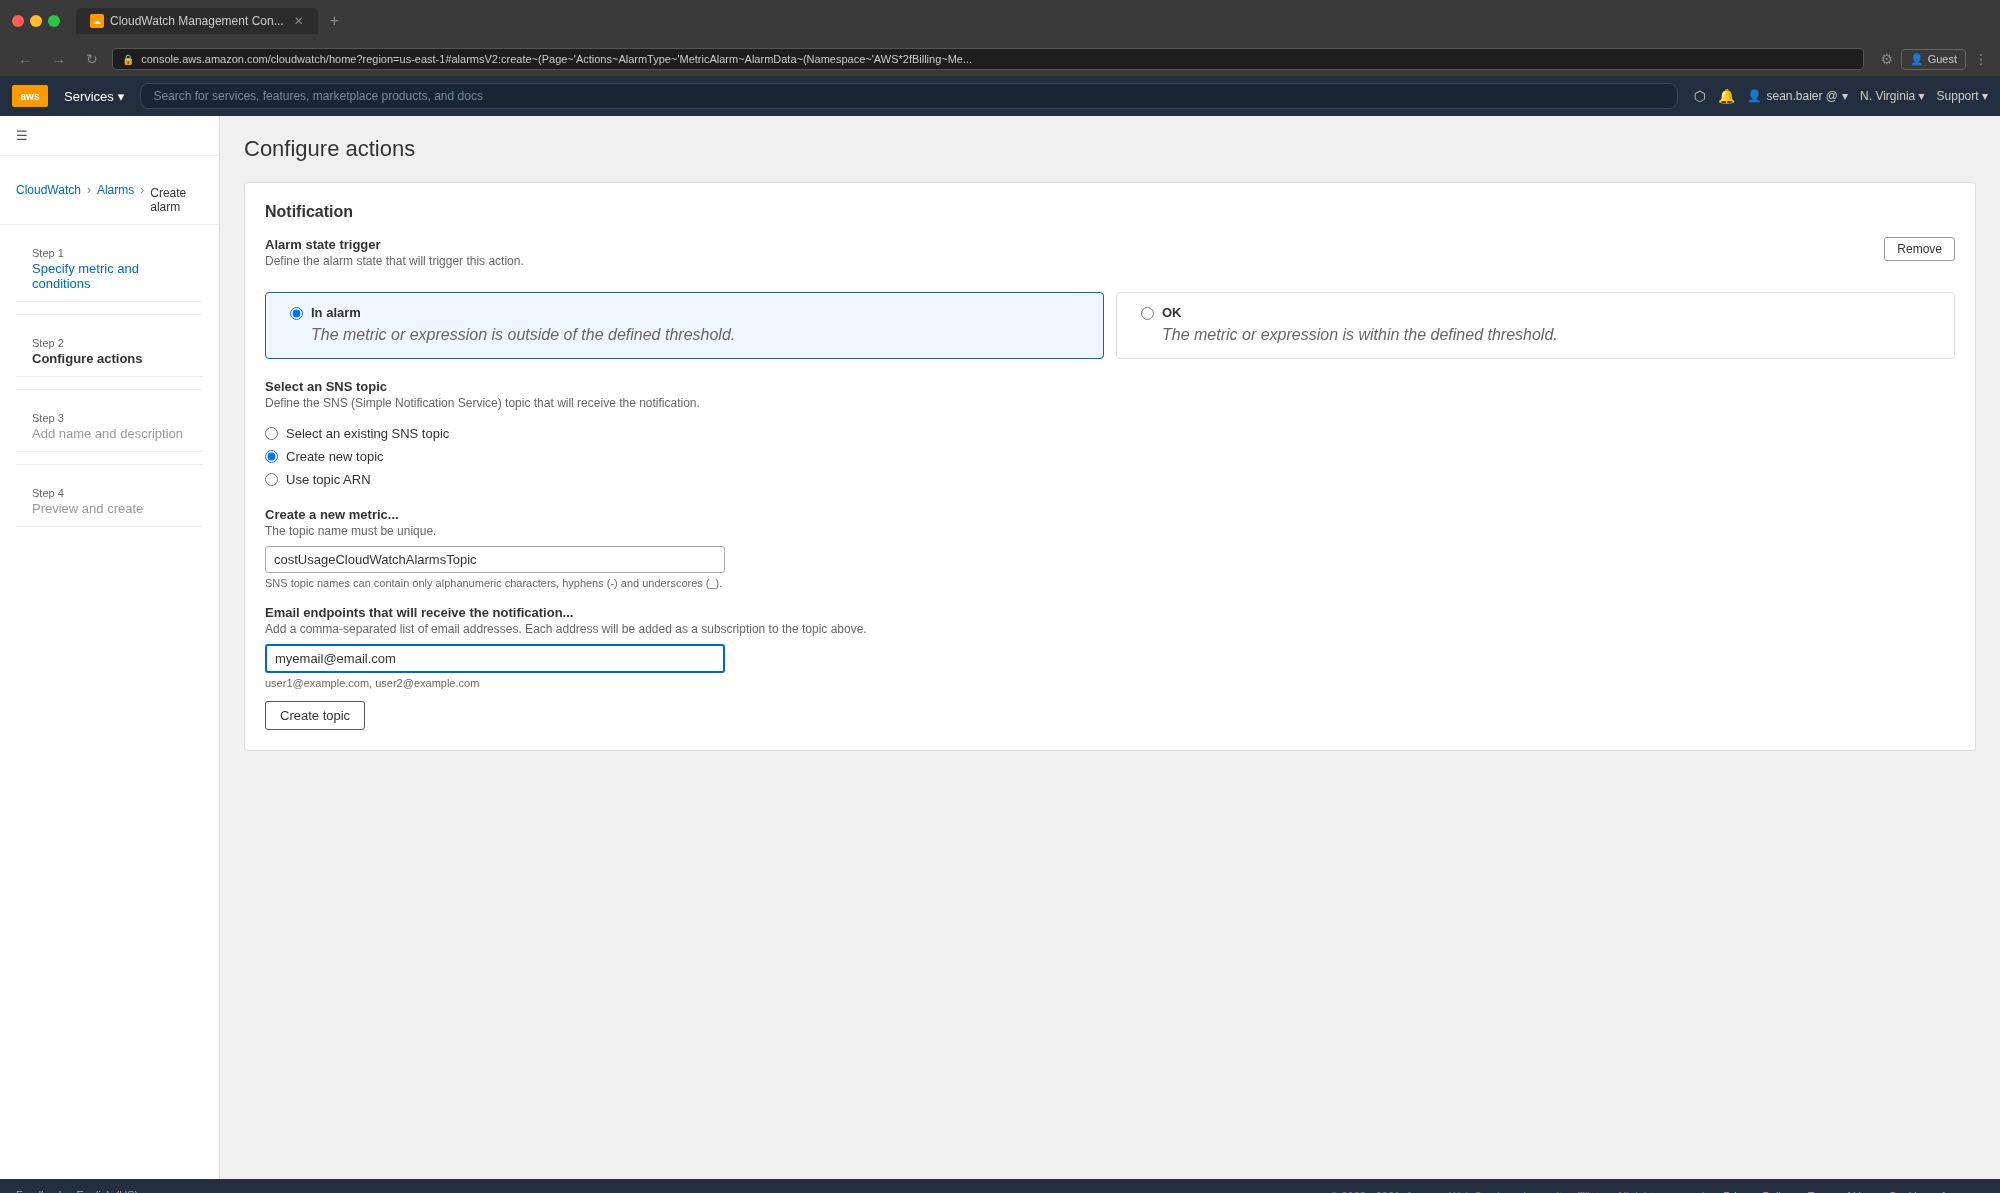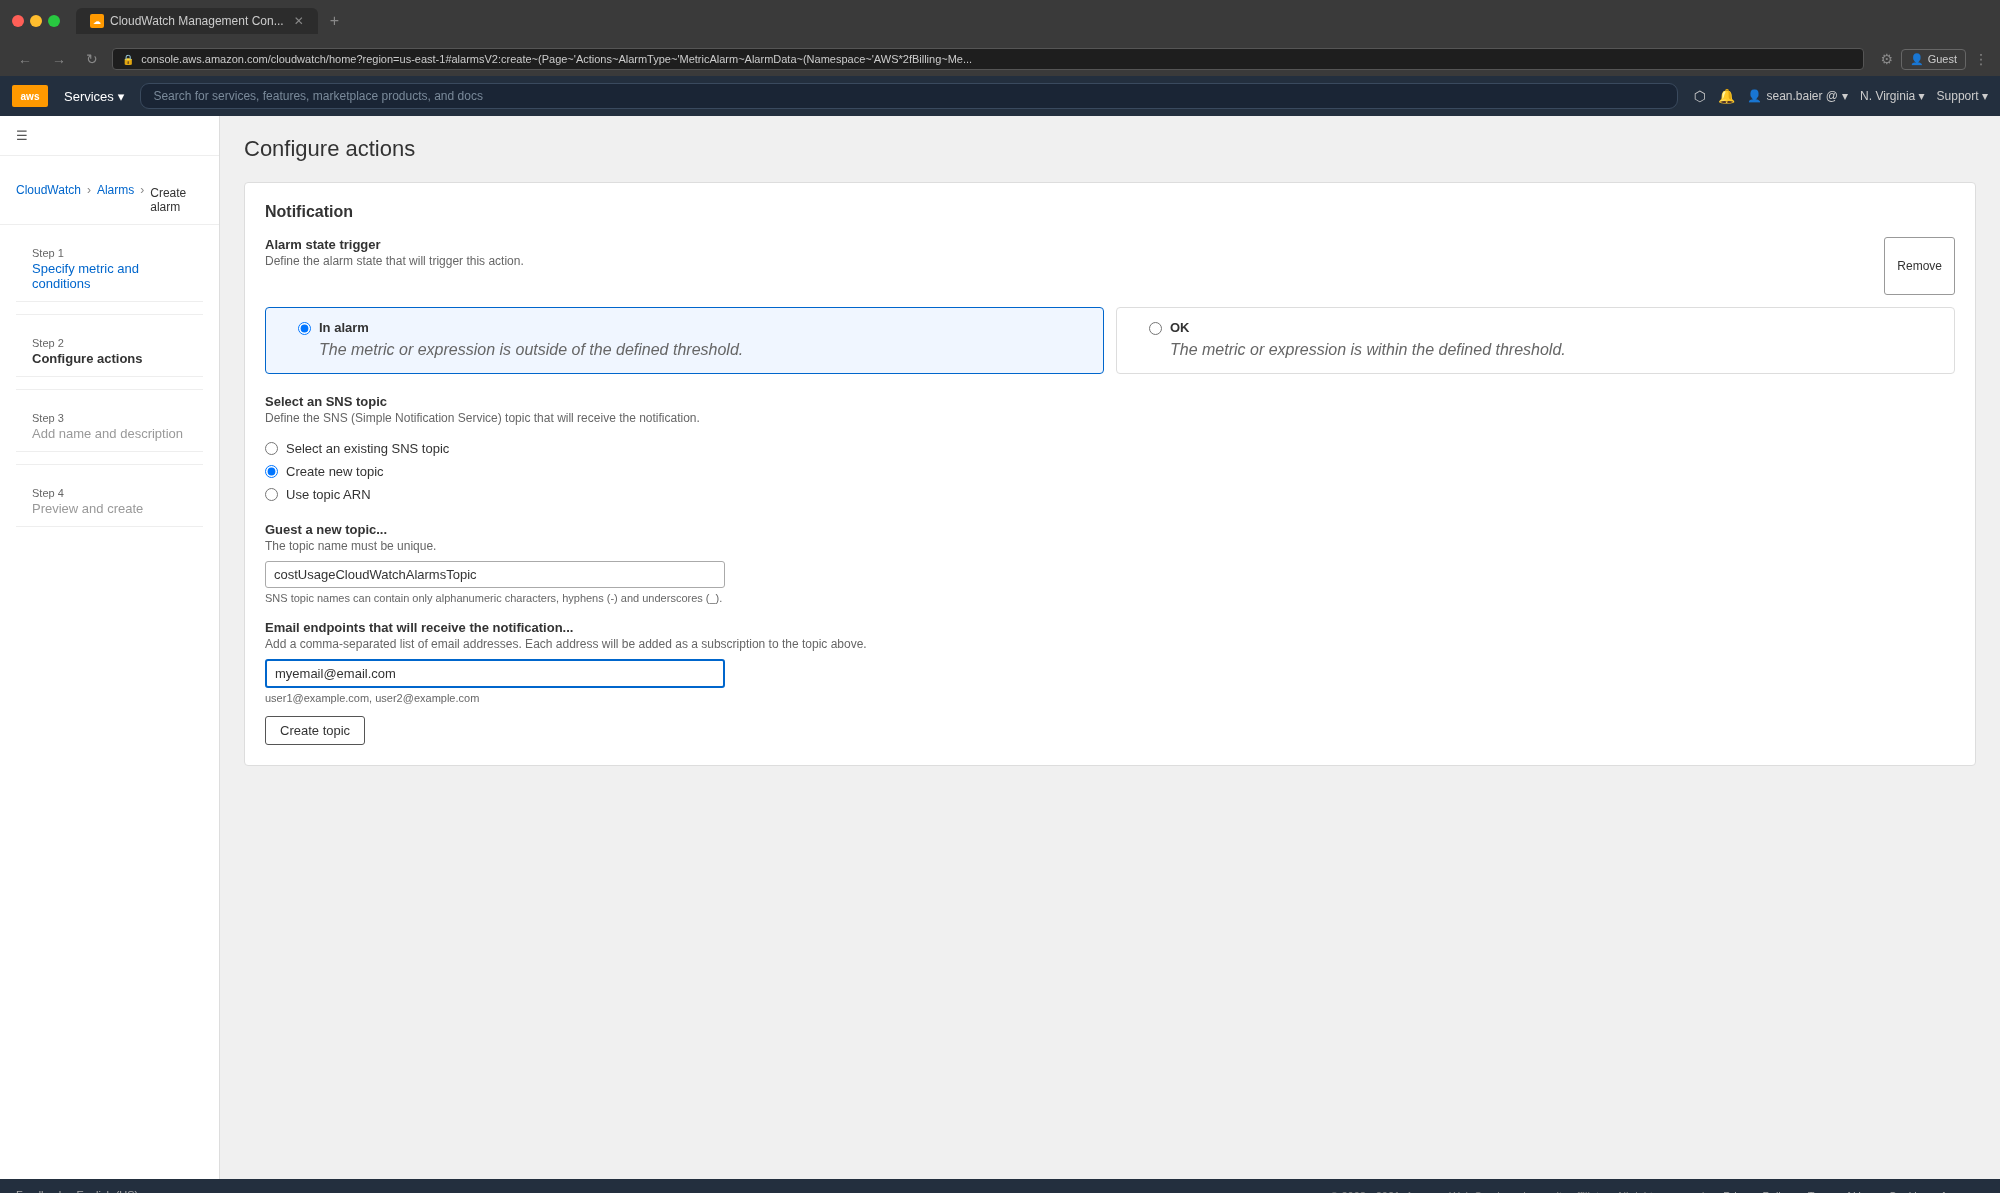--- a/index.html
+++ b/index.html
@@ -65,25 +65,25 @@
     
     .card { background: #fff; border: 1px solid #ddd; border-radius: 4px; padding: 20px; margin-bottom: 16px; }
     .card-title { font-size: 16px; font-weight: 600; color: #333; margin-bottom: 16px; }
 
     
     .section-label { font-size: 13px; font-weight: 600; color: #333; margin-bottom: 2px; }
     .section-desc { font-size: 12px; color: #666; margin-bottom: 12px; }
 
     
     .alarm-state-row { display: flex; justify-content: space-between; align-items: flex-start; margin-bottom: 12px; }
-    .remove-btn { background: #fff; border: 1px solid #999; border-radius: 3px; padding: 21px 12px; font-size: 12px; cursor: pointer; color: #333; }
+    .remove-btn { background: #fff; border: 1px solid #999; border-radius: 3px; padding: 4px 12px; font-size: 12px; cursor: pointer; color: #333; }
 
     
     .radio-options { display: flex; gap: 12px; margin-bottom: 20px; }
-    .radio-card { border: 1px solid #ddd; border-radius: 4px; padding: 12px 32px; flex: 1; cursor: pointer; }
+    .radio-card { border: 1px solid #ddd; border-radius: 4px; padding: 12px 24px; flex: 1; cursor: pointer; }
     .radio-card.selected { border-color: #0066cc; background: #f0f6ff; }
     .radio-card label { display: flex; align-items: flex-start; gap: 8px; cursor: pointer; }
     .radio-card input[type="radio"] { margin-top: 2px; }
     .radio-text { }
     .radio-title { font-size: 13px; font-weight: 600; color: #333; margin-bottom: 4px; }
     .radio-desc { font-size: 16px; color: #666; line-height: 1.4; font-style: italic; }
 
     
     .sns-section { margin-bottom: 16px; }
     .radio-simple { display: flex; align-items: center; gap: 8px; padding: 4px 0; cursor: pointer; font-size: 13px; color: #333; }
@@ -267,21 +267,21 @@
           <label for="sns_new">Create new topic</label>
         </div>
         <div class="radio-simple">
           <input type="radio" name="sns_option" id="sns_arn" style="">
           <label for="sns_arn">Use topic ARN</label>
         </div>
       </div>
 
       
       <div class="new-topic-section">
-        <div class="field-label">Guest a new topic...</div>
+        <div class="field-label">Create a new metric...</div>
         <div class="field-desc">The topic name must be unique.</div>
         <input type="text" class="text-input" value="costUsageCloudWatchAlarmsTopic" style="">
         <div class="field-hint">SNS topic names can contain only alphanumeric characters, hyphens (-) and underscores (_).</div>
       </div>
 
       
       <div style="margin-top: 16px;">
         <div class="field-label">Email endpoints that will receive the notification...</div>
         <div class="field-desc">Add a comma-separated list of email addresses. Each address will be added as a subscription to the topic above.</div>
         <input type="text" class="email-input" placeholder="user1@example.com, user2@example.com" value="myemail@email.com" style="">

